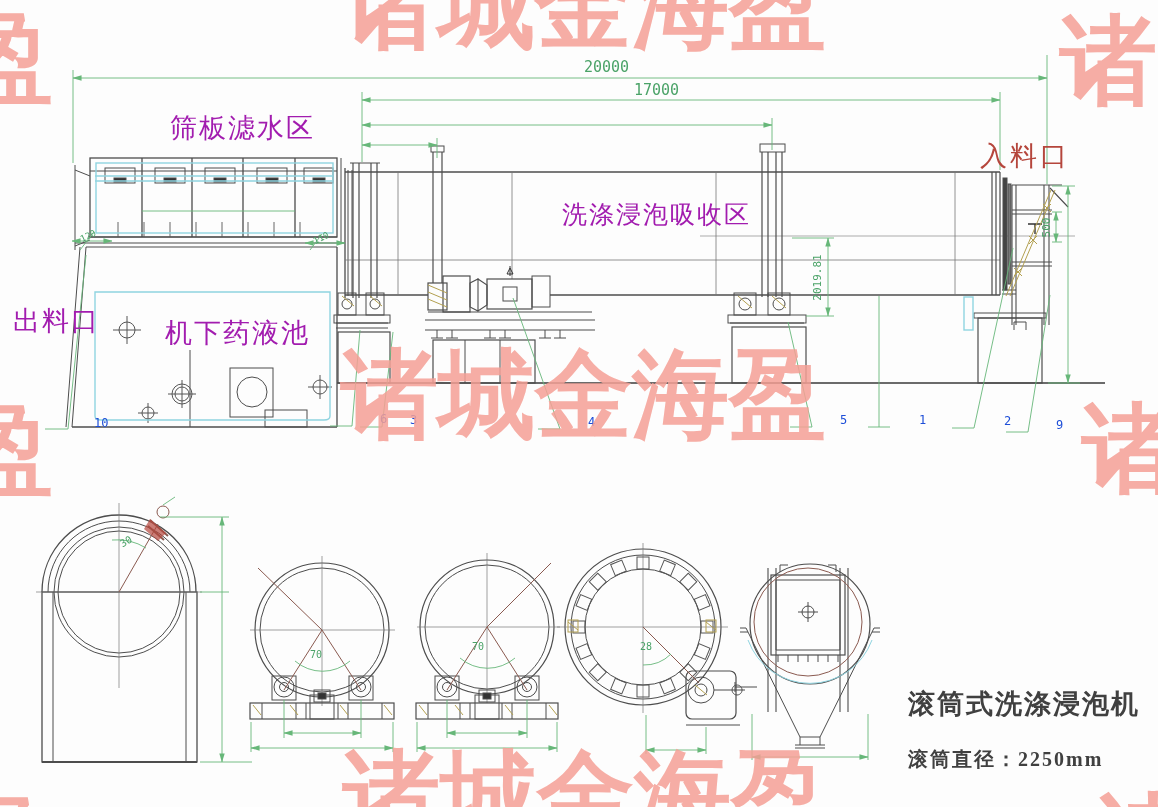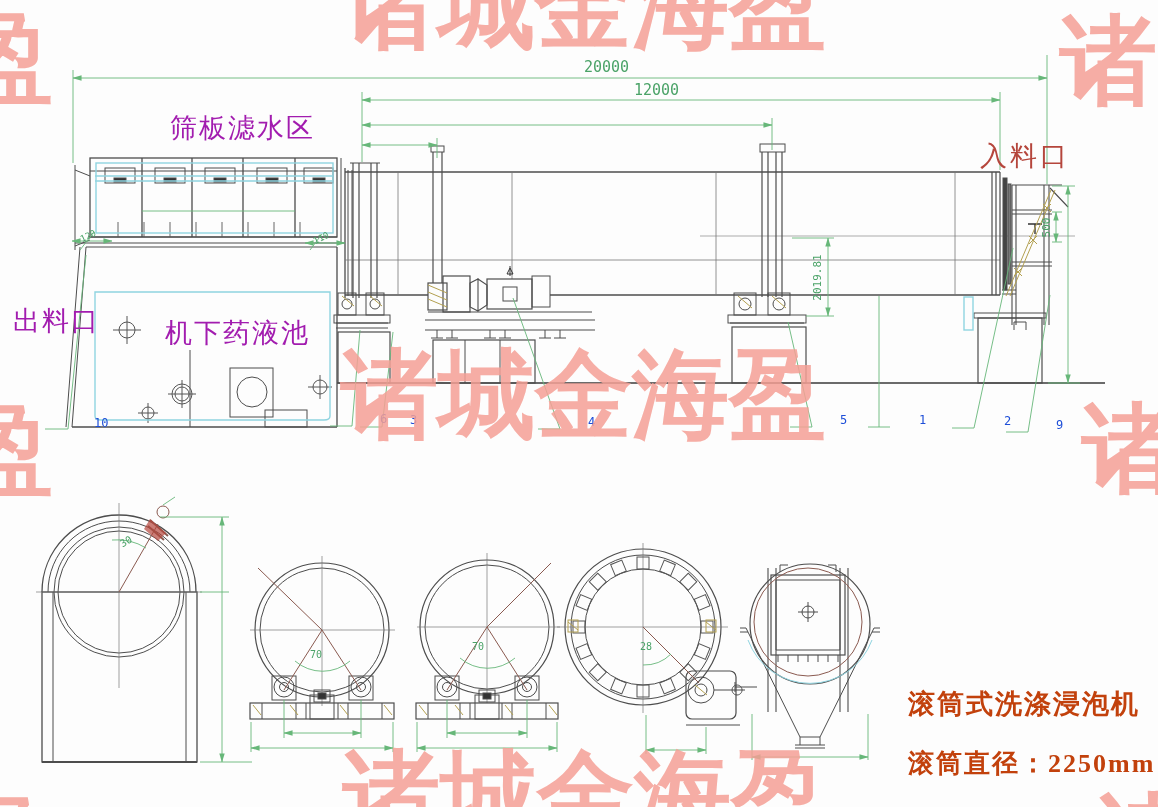--- a/index.html
+++ b/index.html
@@ -8,21 +8,21 @@
   svg{position:absolute;left:0;top:0;}
   .abs{position:absolute;white-space:nowrap;}
   .lbl{color:#a21caf;font-family:"Liberation Serif",serif;font-size:27px;letter-spacing:2px;}
   .redlbl{color:#b5463c;font-family:"Liberation Serif",serif;font-size:27px;letter-spacing:3px;text-align:center;}
   .dim{color:#4ba368;font-family:"DejaVu Sans Mono",monospace;font-size:15px;}
   .num{color:#1d4ed8;font-family:"DejaVu Sans Mono",monospace;font-size:12px;margin-left:44px;}
   .ang{color:#4ba368;font-family:"DejaVu Sans Mono",monospace;font-size:10px;}
   .sdim{color:#4ba368;font-family:"DejaVu Sans Mono",monospace;font-size:9px;}
   .vtext{transform:rotate(-90deg);transform-origin:center;color:#4ba368;
          font-family:"DejaVu Sans Mono",monospace;font-size:11px;text-align:center;}
-  .title{color:#c2410c;font-family:"Liberation Serif",serif;font-weight:bold;
+  .title{color:#404040;font-family:"Liberation Serif",serif;font-weight:bold;
          font-size:27px;letter-spacing:2px;}
   .wm{color:#f5a096;opacity:.85;font-weight:bold;font-size:97px;line-height:1;
       font-family:"DejaVu Sans",sans-serif;letter-spacing:0;}
 </style>
 </head>
 <body>
 
 <div id="canvas">
 
 <svg width="1158" height="807" viewBox="0 0 1158 807">
@@ -333,24 +333,25 @@
   <g stroke="#8fd4e0" fill="none" stroke-width="1">
         <path d="M748,640 A66,66 0 0 0 872,640"></path>
       </g>
   <g stroke="#67b779" fill="none" stroke-width="0.9">
     <path d="M752,714 V760 M868,714 V760"></path>
     <line x1="752" y1="757" x2="868" y2="757" marker-start="url(#ar)" marker-end="url(#ar)"></line>
   </g>
 </svg>
 
 <div class="abs dim" style="left:584px;top:58px">20000</div>
-<div class="abs dim" style="left:634px;top:81px">12000</div>
+<div class="abs dim" style="left:634px;top:81px">17000</div>
 
 <div class="abs lbl" style="left:170px;top:110px">筛板滤水区</div>
 <div class="abs redlbl" style="left:980px;top:138px">入料口</div>
+<div class="abs lbl" style="left:562px;top:198px;font-size:25px">洗涤浸泡吸收区</div>
 <div class="abs lbl" style="left:13px;top:303px">出料口</div>
 <div class="abs lbl" style="left:165px;top:315px">机下药液池</div>
 
 <div class="abs vtext" style="left:782px;top:271px;width:70px">2019.81</div>
 <div class="abs vtext" style="left:1031px;top:221px;width:30px">500</div>
 <div class="abs sdim" style="left:80px;top:231px;transform:rotate(-25deg)">120</div>
 <div class="abs sdim" style="left:313px;top:233px;transform:rotate(-25deg)">110</div>
 
 <div class="abs num" style="left:50px;top:416px">10</div>
 <div class="abs num" style="left:336px;top:412px">6</div>
@@ -360,21 +361,21 @@
 <div class="abs num" style="left:875px;top:413px">1</div>
 <div class="abs num" style="left:960px;top:414px">2</div>
 <div class="abs num" style="left:1012px;top:418px">9</div>
 
 <div class="abs ang" style="left:120px;top:536px;transform:rotate(-30deg)">30</div>
 <div class="abs ang" style="left:310px;top:649px">70</div>
 <div class="abs ang" style="left:472px;top:641px">70</div>
 <div class="abs ang" style="left:640px;top:641px">28</div>
 
 <div class="abs title" style="left:908px;top:686px">滚筒式洗涤浸泡机</div>
-<div class="abs title" style="left:908px;top:746px;font-size:26px">滚筒直径：2250mm</div>
+<div class="abs title" style="left:908px;top:746px;font-size:20px">滚筒直径：2250mm</div>
 
 <div class="abs wm" style="left:341px;top:-44px">诸城金海盈</div>
 <div class="abs wm" style="left:-44px;top:10px">盈</div>
 <div class="abs wm" style="left:1060px;top:12px">诸</div>
 <div class="abs wm" style="left:341px;top:346px">诸城金海盈</div>
 <div class="abs wm" style="left:-44px;top:402px">盈</div>
 <div class="abs wm" style="left:1082px;top:400px">诸</div>
 <div class="abs wm" style="left:343px;top:747px">诸城金海盈</div>
 <div class="abs wm" style="left:-40px;top:794px">盈</div>
 <div class="abs wm" style="left:1098px;top:790px">诸</div>

